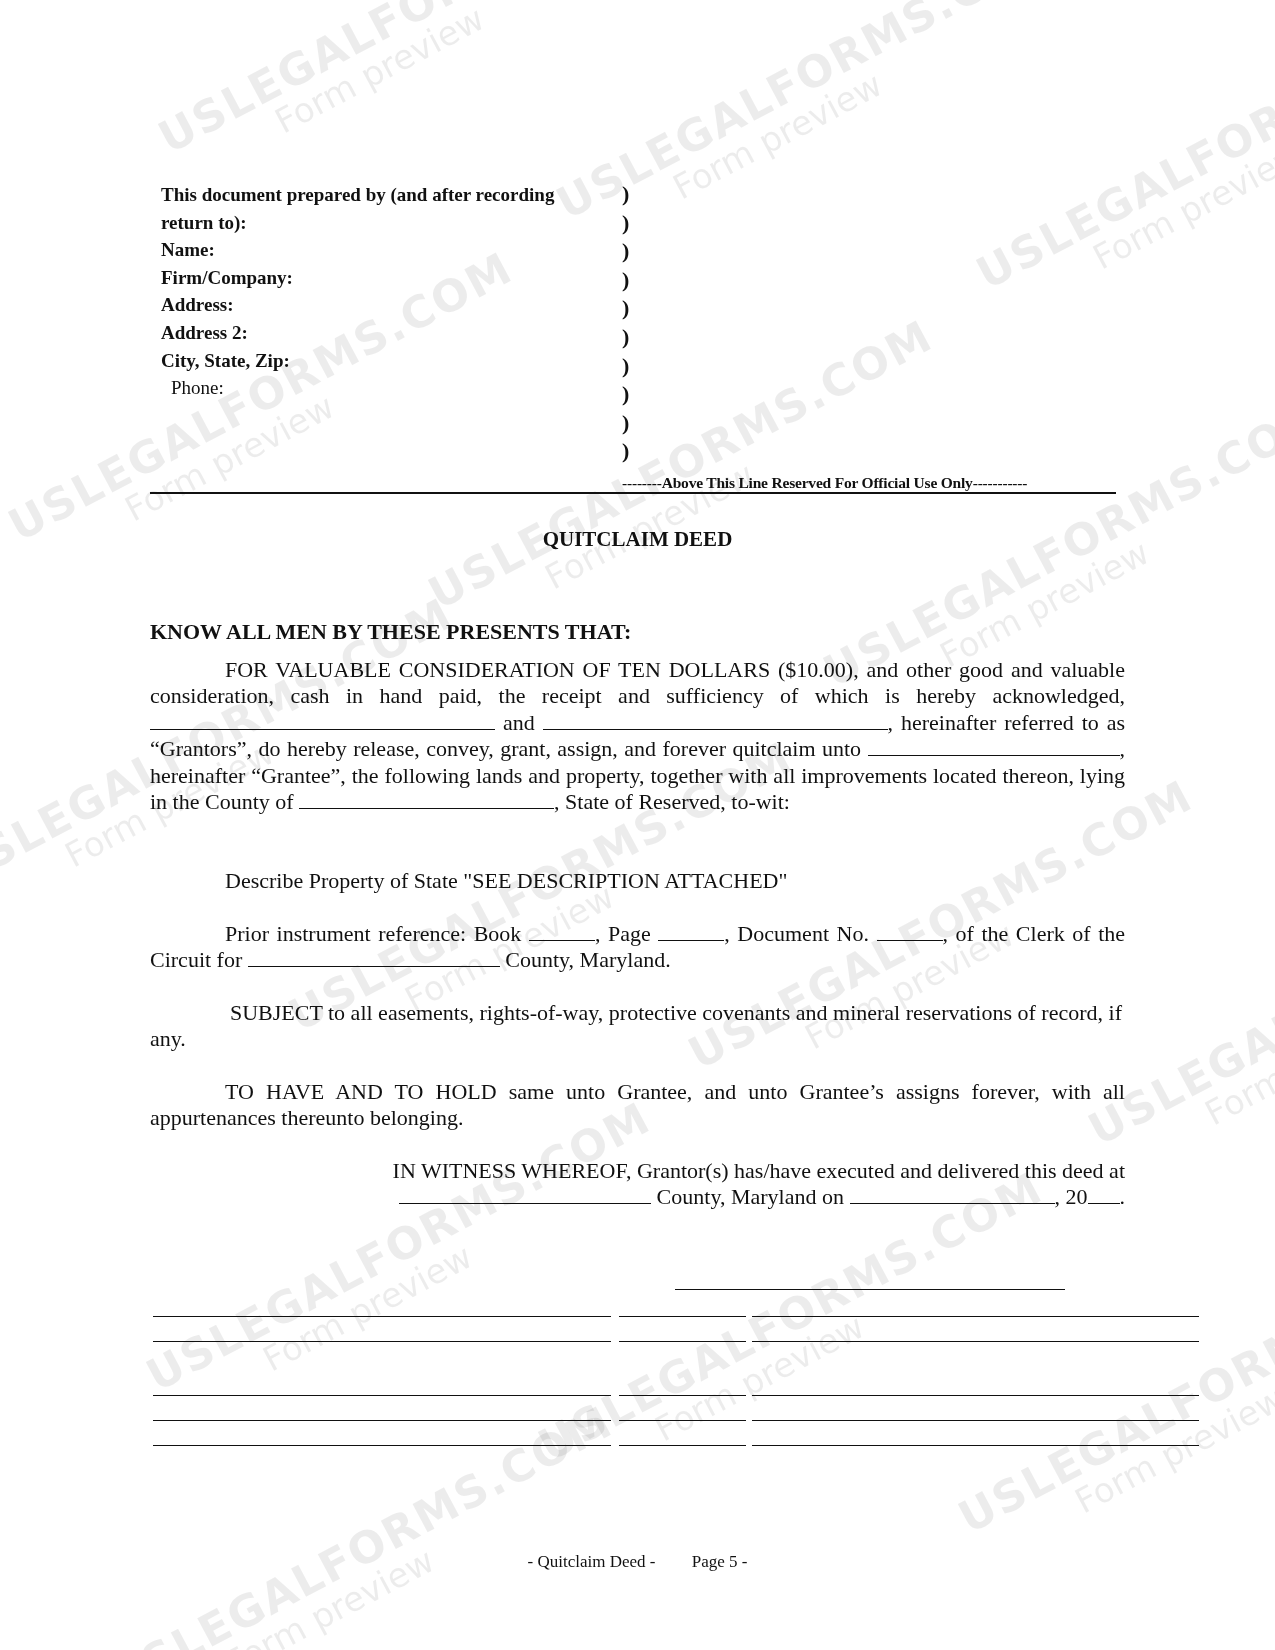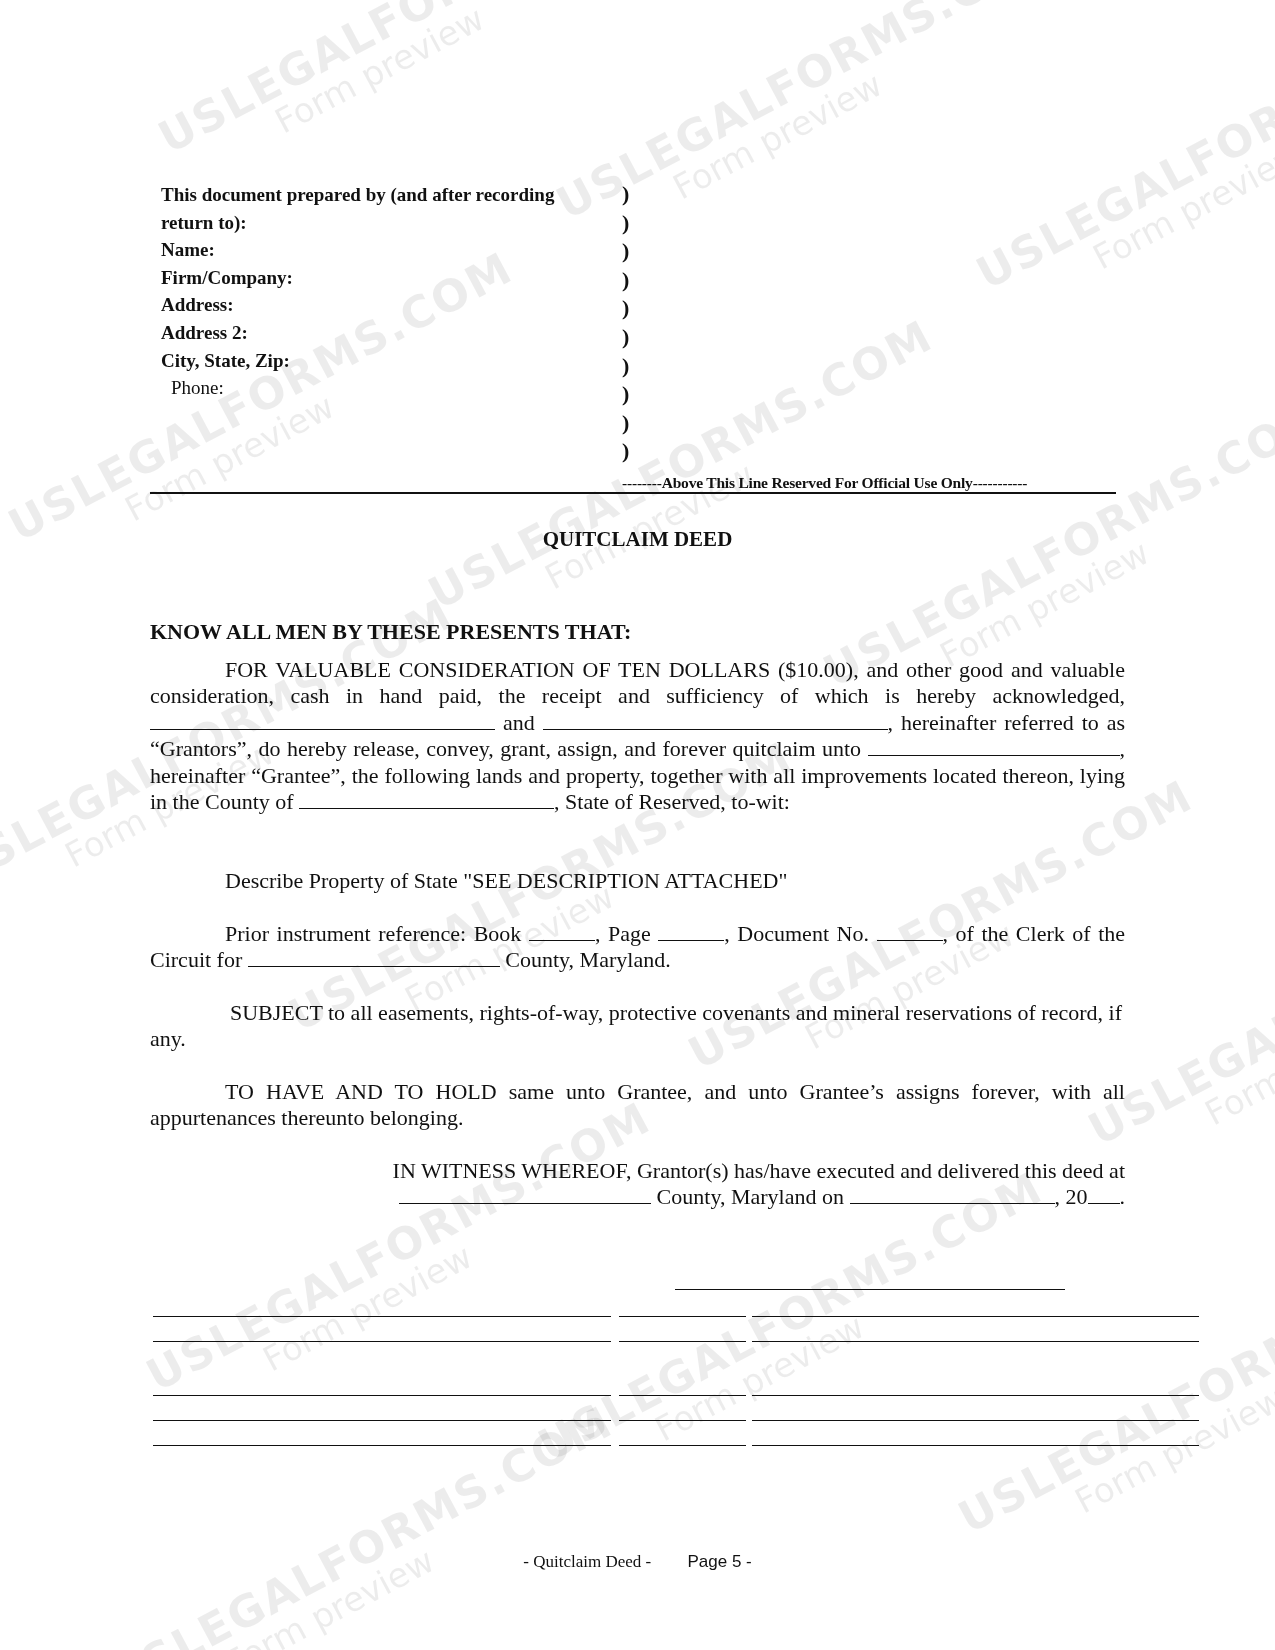--- a/index.html
+++ b/index.html
@@ -36,21 +36,21 @@
   .p-describe { top: 868px; }
   .p-prior { top: 921px; text-align: justify; }
   .p-subject { top: 1000px; }
   .p-have { top: 1079px; text-align: justify; }
   .p-witness { top: 1158px; text-align: right; }
 
   .blank { display: inline-block; border-bottom: 1.3px solid #111; height: 18px; vertical-align: baseline; }
 
   .sig-line { position: absolute; border-top: 1.4px solid #111; }
   .footer { position: absolute; left: 0; width: 1275px; top: 1552px; text-align: center; font-size: 17px; }
-  .footer .sans { font-family: Liberation Sans, sans-serif; padding-left: 32px; }
+  .footer .sans { font-family: Liberation Serif, serif; padding-left: 32px; }
 </style>
 </head>
 <body>
 
 <div class="watermark" style="left:150px;top:118px;">
     <span class="wm1">USLEGALFORMS.COM</span>
     <span class="wm2">Form preview</span>
   </div>
 <div class="watermark" style="left:548px;top:184px;">
     <span class="wm1">USLEGALFORMS.COM</span>

